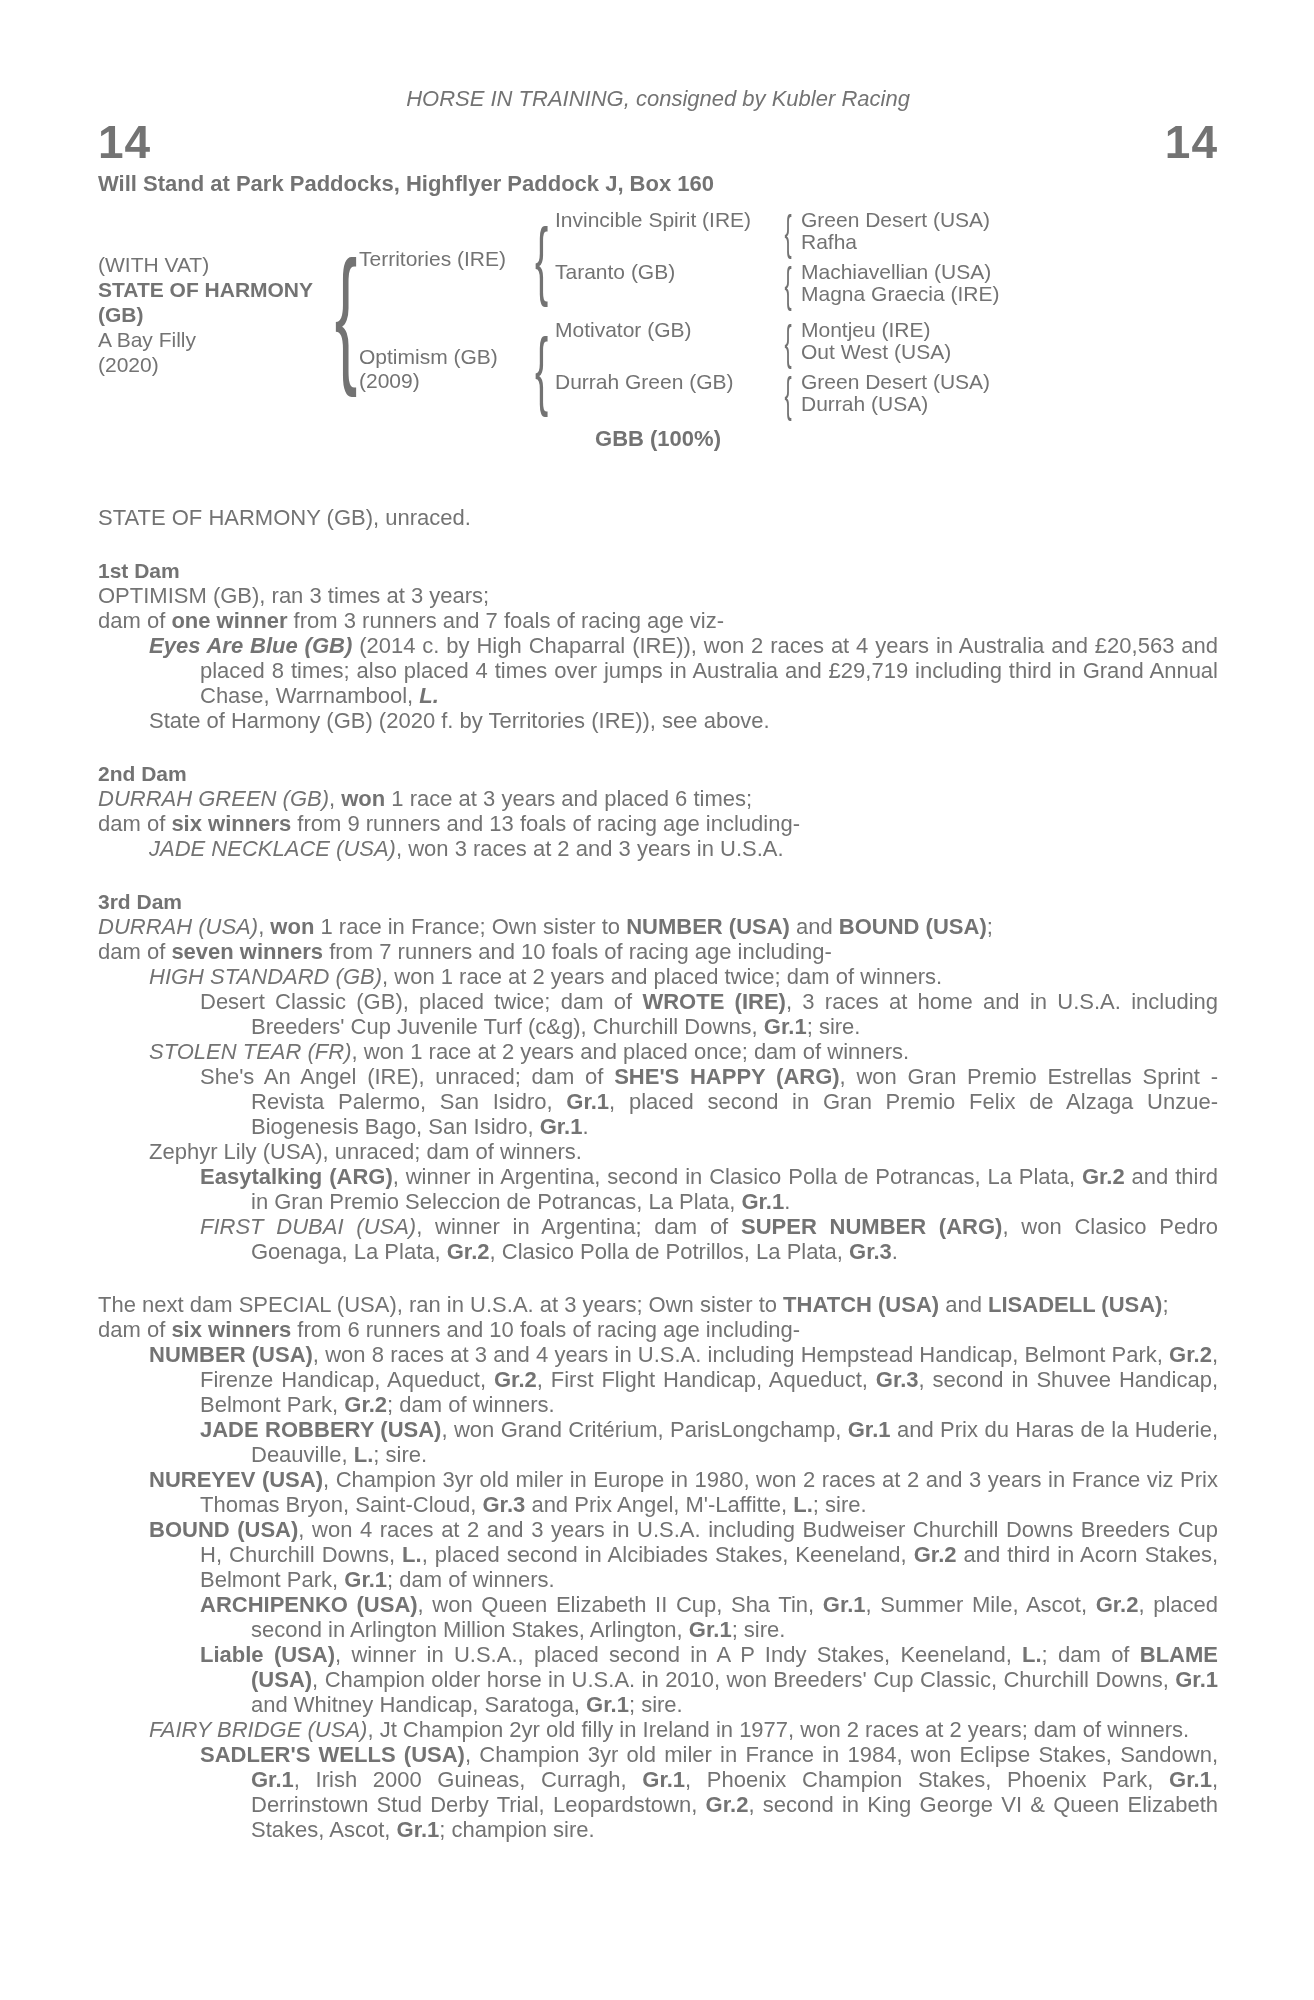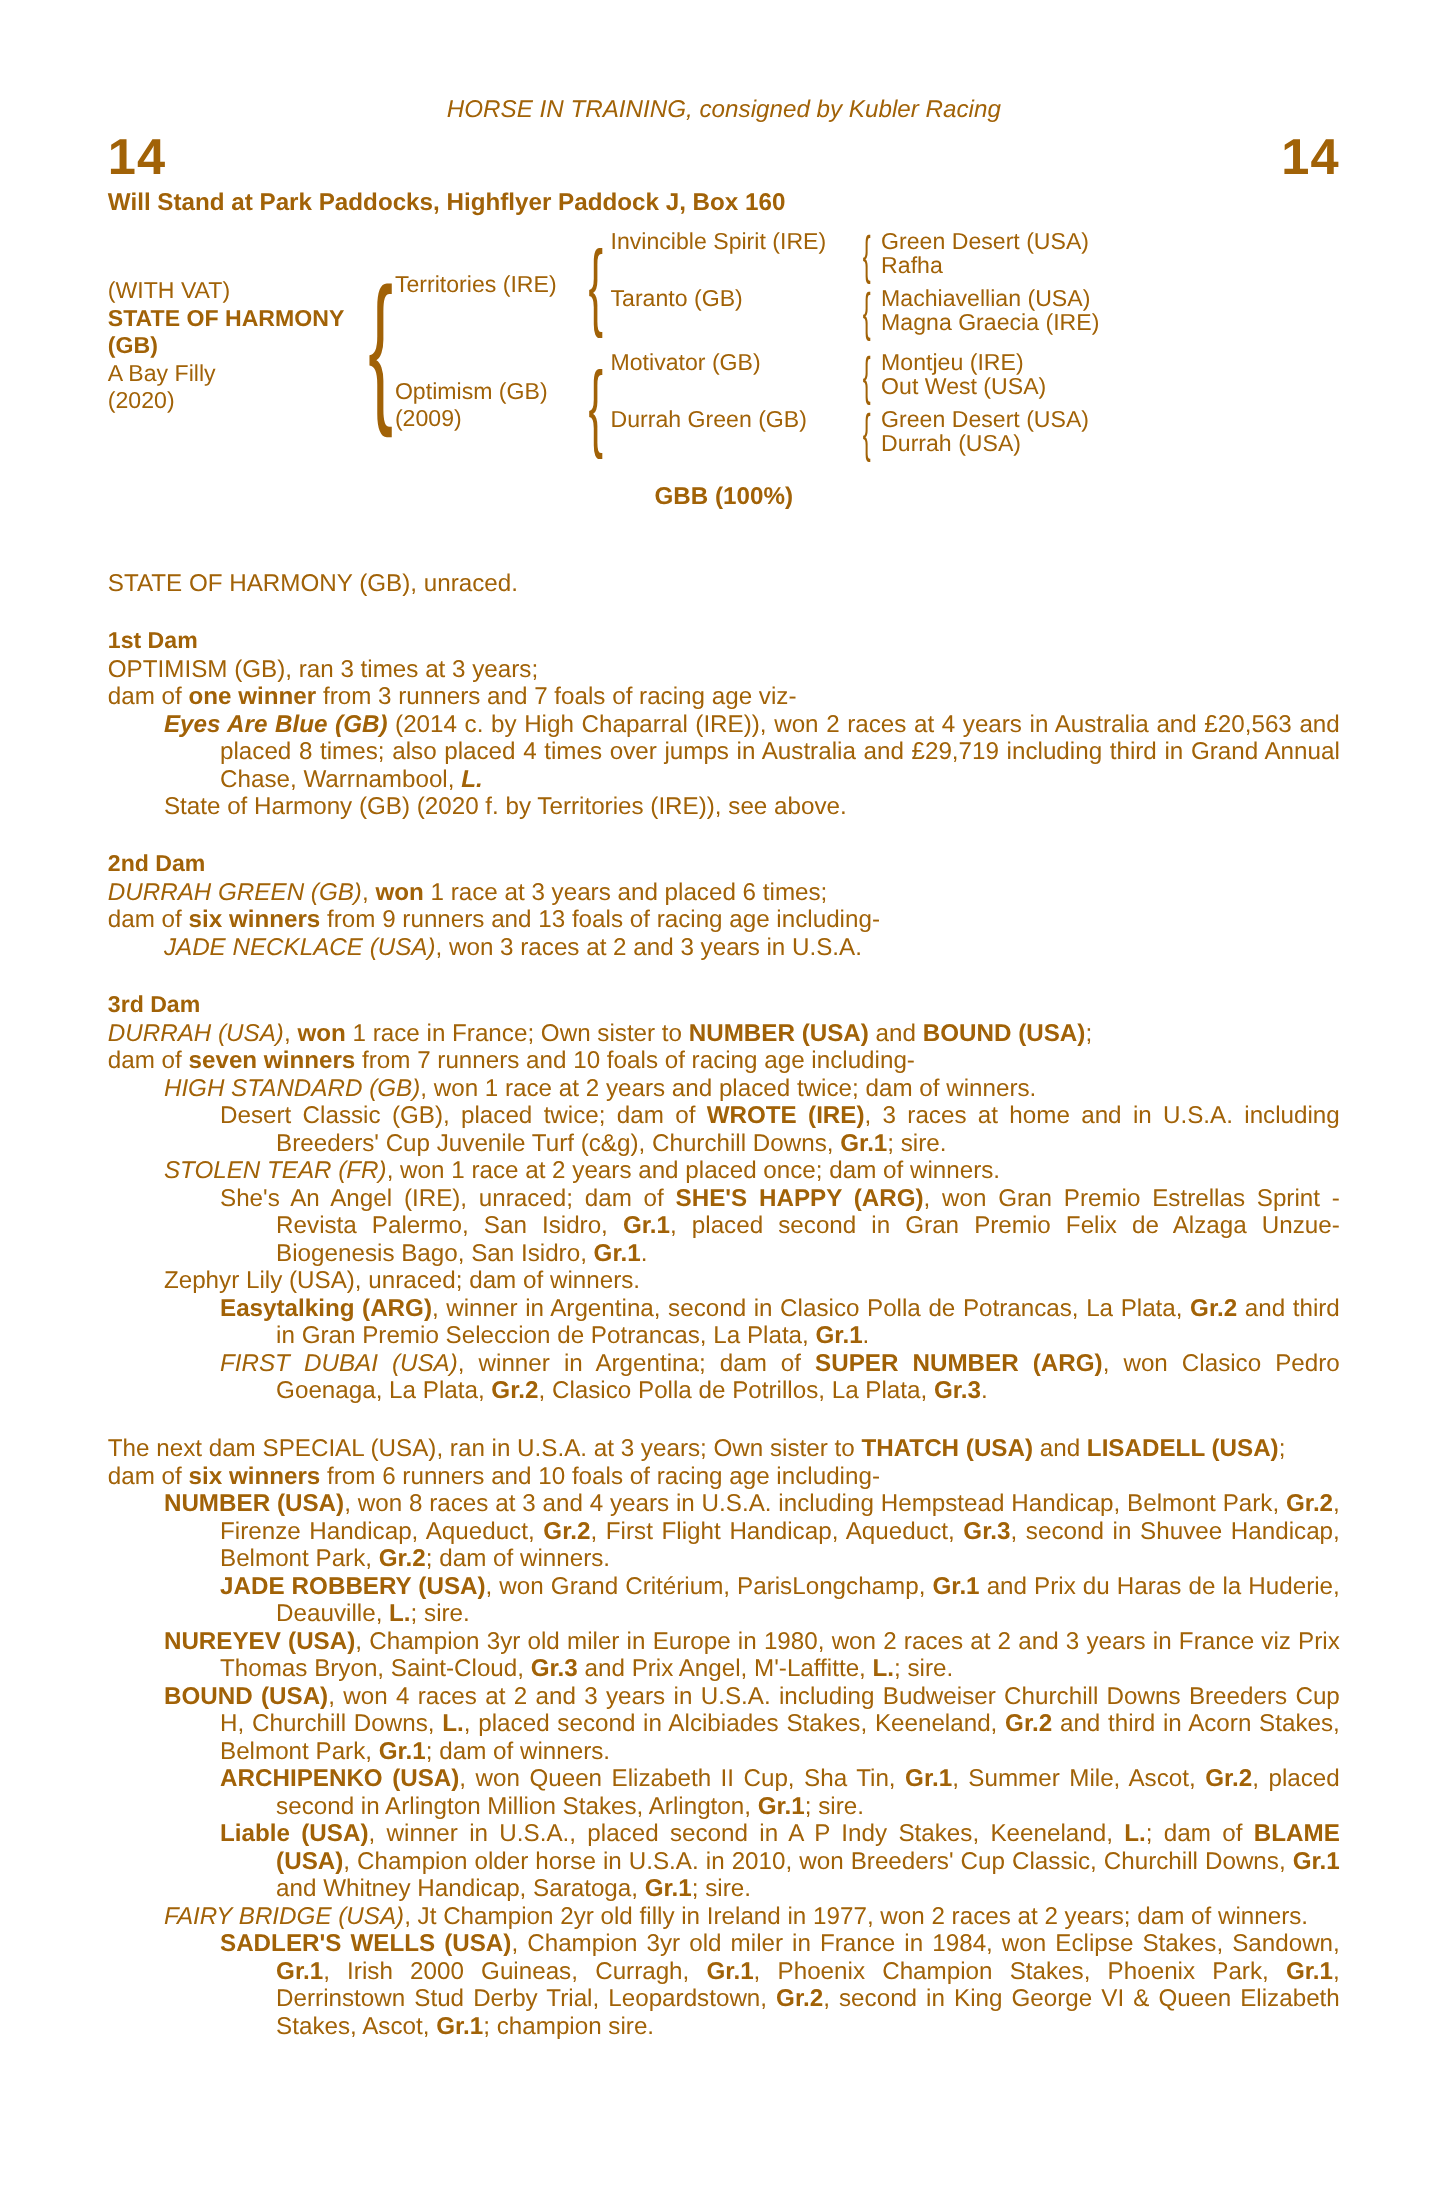--- a/index.html
+++ b/index.html
@@ -1,20 +1,20 @@
 <!DOCTYPE html>
 <html><head>
 <meta charset="utf-8">
 <style>
   html,body{margin:0;padding:0;background:#e8e8e8;}
   .page{
     position:relative;
     width:1314px;height:2000px;
     background:#ffffff;
-    color:#a16207;
+    color:#737373;
     font-family:"Liberation Sans","DejaVu Sans",sans-serif;
     overflow:hidden;
     margin:0 auto;
   }
   .content{position:absolute;left:98px;top:0;width:1120px;}
 
   .catalog-title{
     margin-top:86px;
     text-align:center;
     font-style:italic;
@@ -49,21 +49,21 @@
   .g4{line-height:22px;white-space:nowrap;}
 
   .bracebox{width:26px;display:flex;align-items:center;justify-content:center;flex:none;}
   .brace{display:block;line-height:1;transform:scaleX(.45);transform-origin:center;font-weight:400;}
   .brace::before{content:"{";}
   .brace.h-big{font-size:150px;}
   .brace.h-mid{font-size:88px;}
   .brace.h-sm{font-size:48px;}
 
   .gbb-line{
-    margin-top:14px;text-align:center;
+    margin-top:2px;text-align:center;
     font-weight:bold;font-size:22px;line-height:25px;
   }
 
   .summary-line{
     margin-top:54px;
     font-size:22px;line-height:25px;
   }
 
   
   .body-sections{margin-top:0;}

